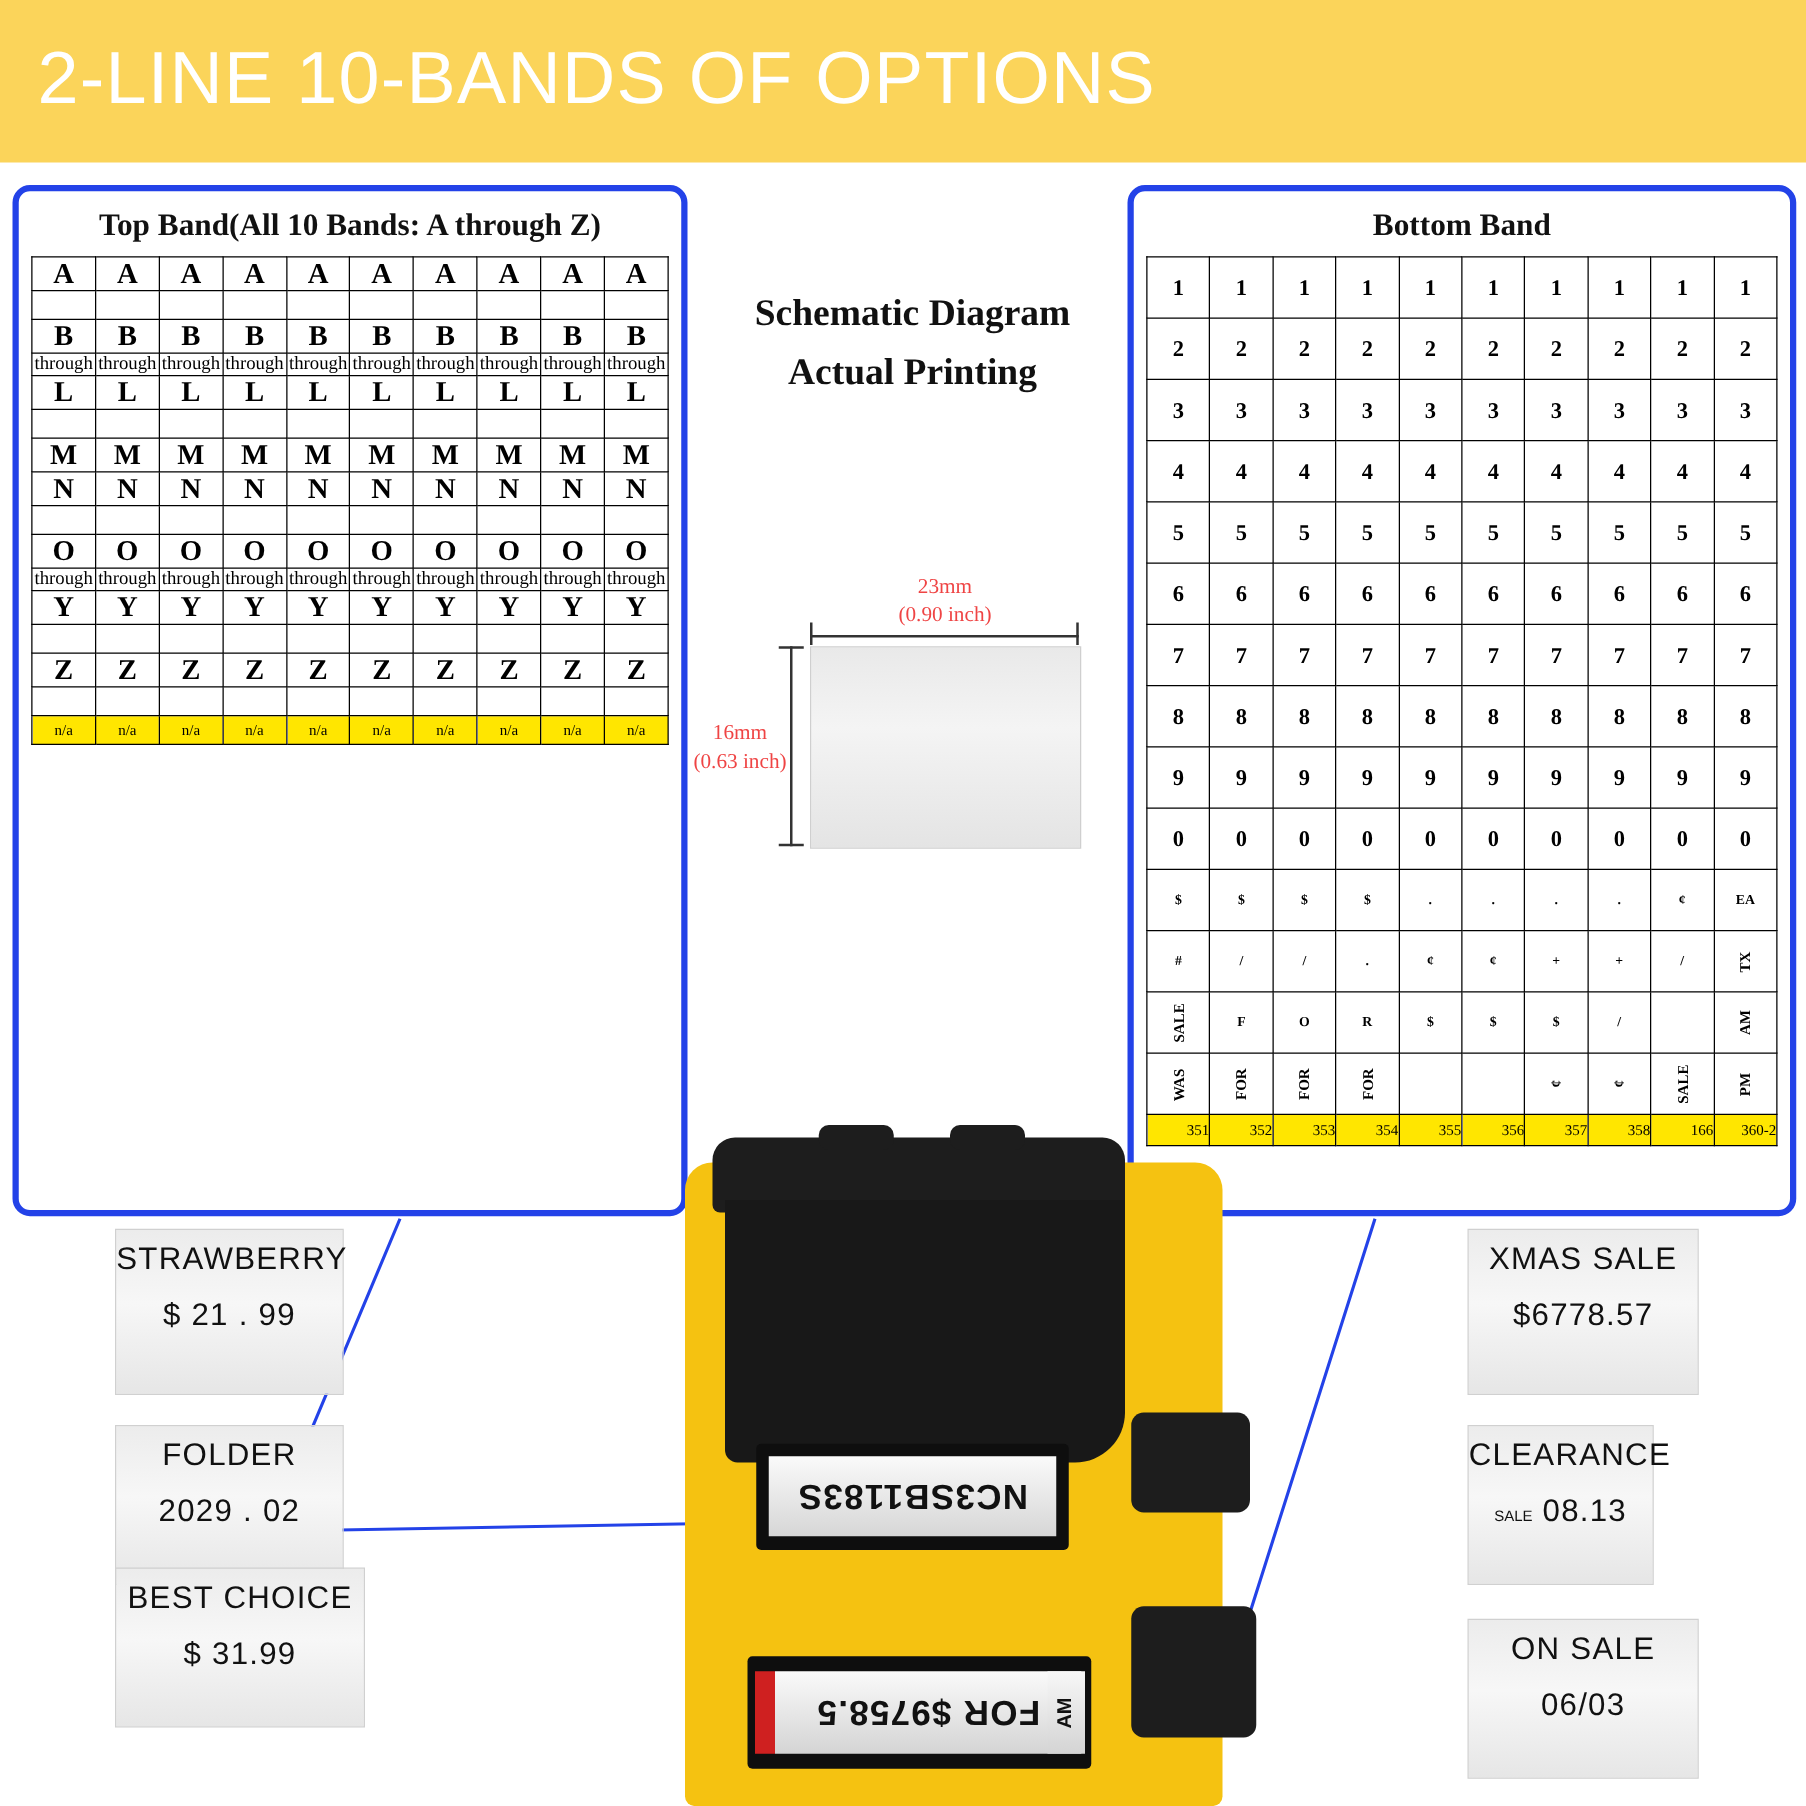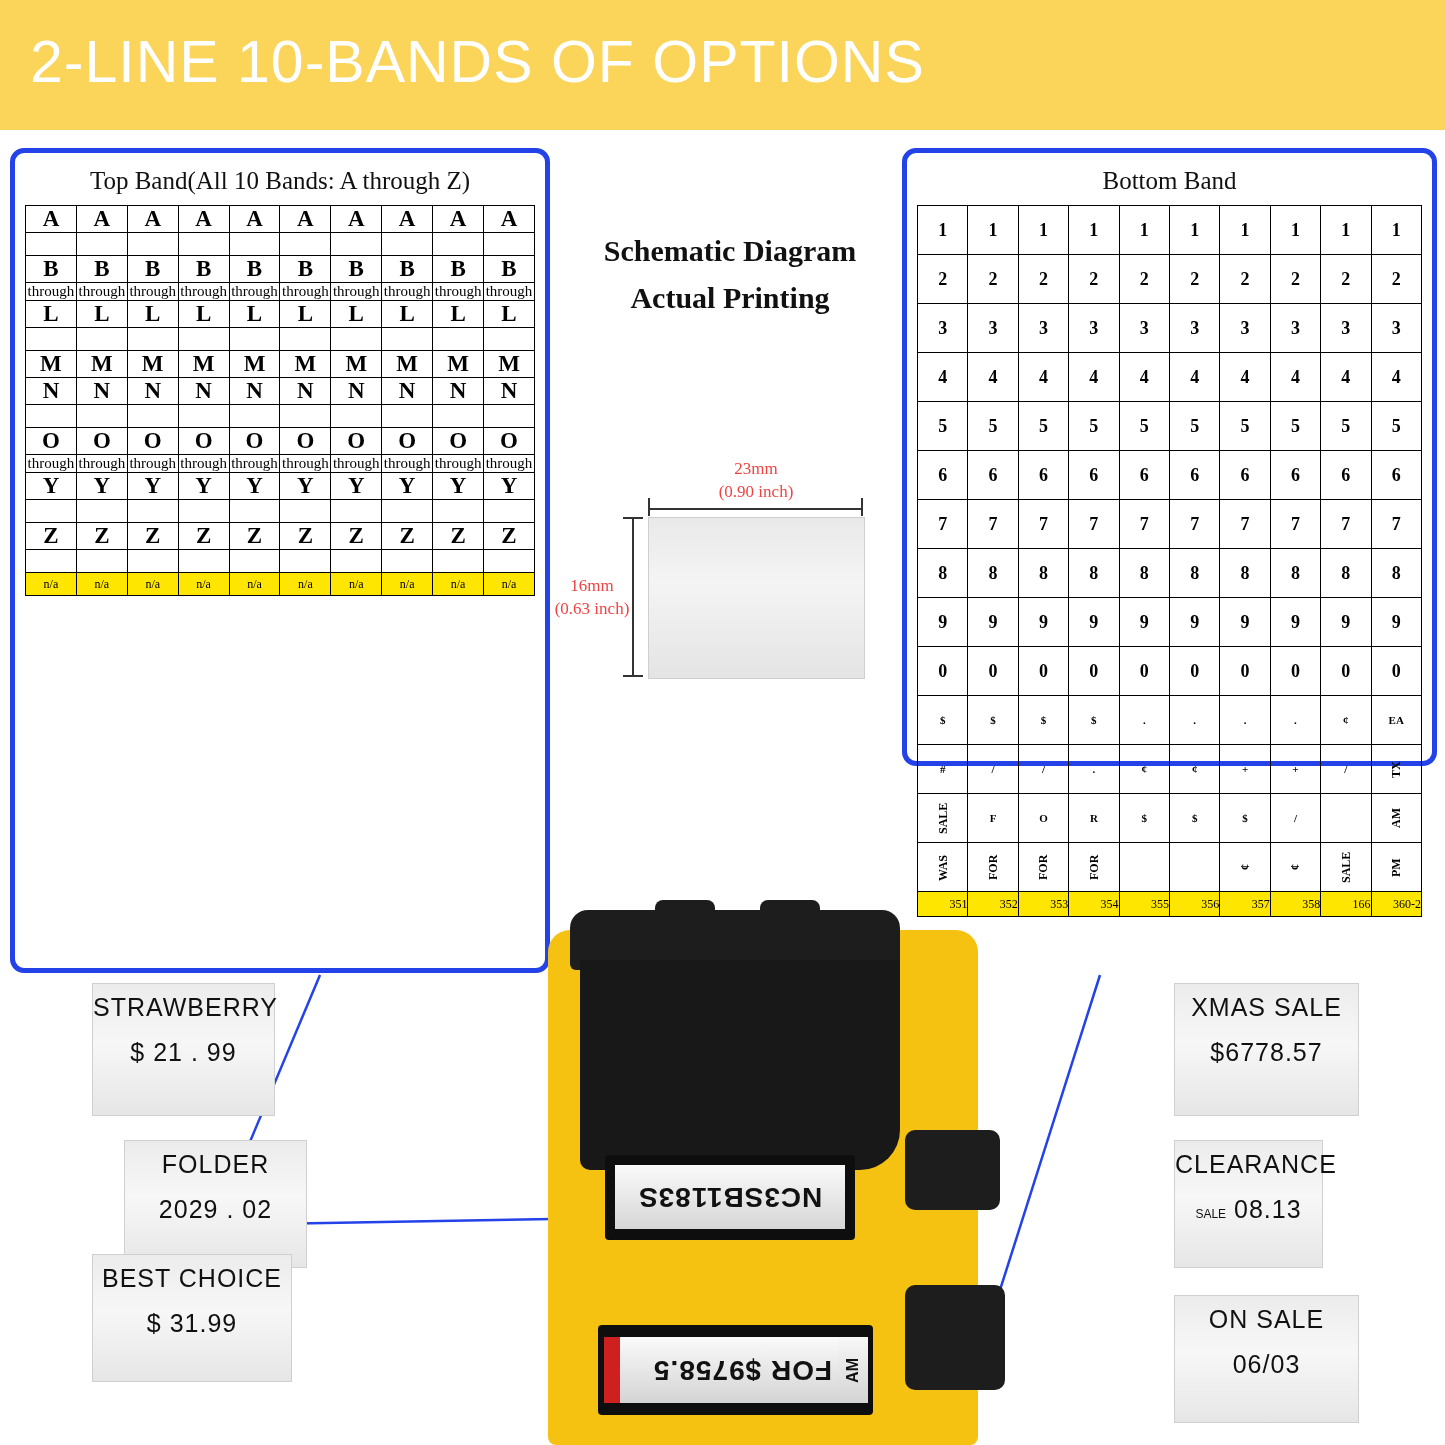--- a/index.html
+++ b/index.html
@@ -22,24 +22,24 @@
   }
   
   .panel{
     position:absolute;
     border:5px solid #2342E8;
     border-radius:14px;
     background:#ffffff;
     box-sizing:border-box;
   }
   #top-panel{left:10px;top:148px;width:540px;height:825px;}
-  #bottom-panel{left:902px;top:148px;width:535px;height:618px;}
+  #bottom-panel{left:902px;top:148px;width:535px;height:825px;}
   .panel-title{
     text-align:center;
-    font-weight:normal;
+    font-weight:bold;
     font-size:25px;
     color:#111;
     margin-top:14px;
     font-family:"Liberation Serif", serif;
   }
   
   table.grid{
     border-collapse:collapse;
     table-layout:fixed;
     width:calc(100% - 20px);
@@ -556,21 +556,21 @@
               display:flex;align-items:center;justify-content:center;">
     <span style="font-family:'Liberation Sans',sans-serif;font-size:16px;font-weight:bold;color:#111;
                  writing-mode:vertical-rl;transform:rotate(180deg);">AM</span>
   </div>
 </div>
 
 <div class="tag" style="left:92px;top:983px;width:183px;height:133px;">
   <div class="l1">STRAWBERRY</div>
   <div class="l2">$  21 . 99</div>
 </div>
-<div class="tag" style="left:92px;top:1140px;width:183px;height:128px;margin-left:32px;">
+<div class="tag" style="left:92px;top:1140px;width:183px;height:128px;">
   <div class="l1">FOLDER</div>
   <div class="l2">2029 . 02</div>
 </div>
 <div class="tag" style="left:92px;top:1254px;width:200px;height:128px;">
   <div class="l1">BEST CHOICE</div>
   <div class="l2">$ 31.99</div>
 </div>
 
 <div class="tag" style="left:1174px;top:983px;width:185px;height:133px;">
   <div class="l1">XMAS SALE</div>

